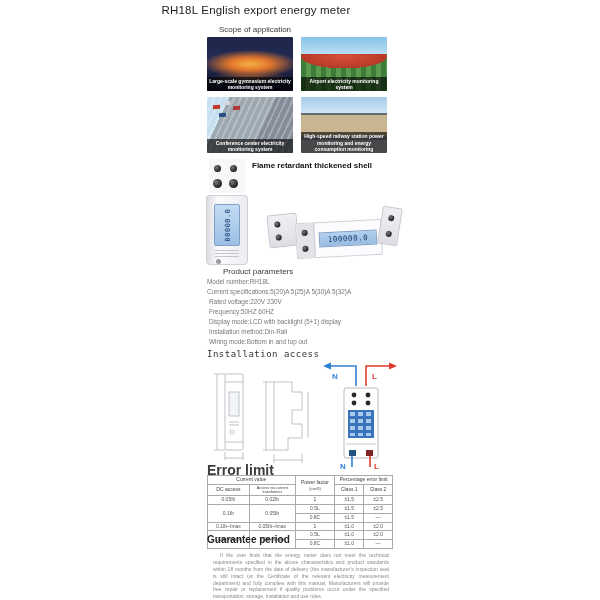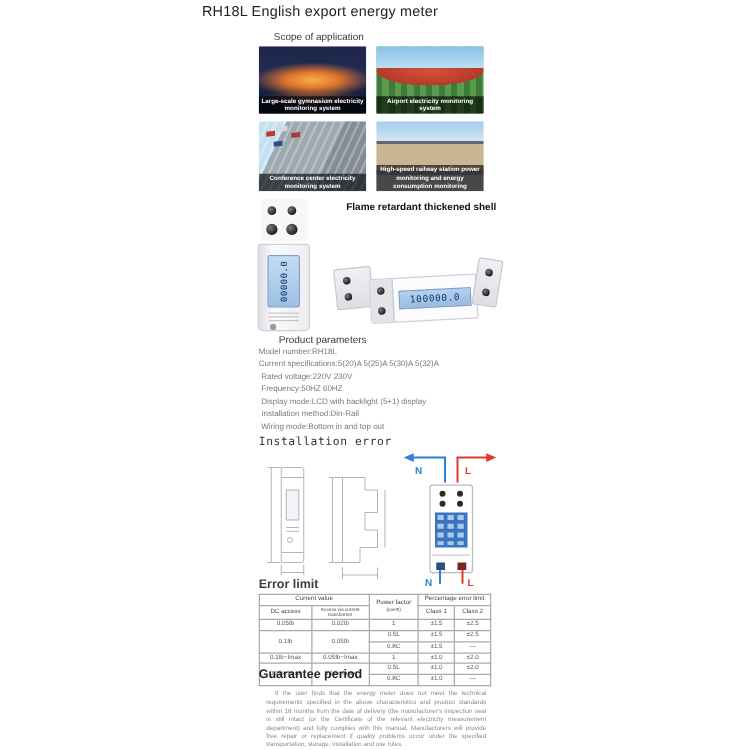--- a/index.html
+++ b/index.html
@@ -25,21 +25,21 @@
       repeating-linear-gradient(90deg,#3e7c39 0 5px,#5a9b4e 5px 10px); }
   .photo-conference { background:
       repeating-linear-gradient(115deg, rgba(255,255,255,.25) 0 2px, rgba(255,255,255,0) 2px 6px),
       linear-gradient(115deg,#c6e0f1 0 20%, #9ea8b1 20% 62%, #848d97 62% 100%); }
   .photo-railway { background:
       linear-gradient(180deg,#a6cce9 0%,#cfe5f4 28%, rgba(0,0,0,0) 28%),
       linear-gradient(180deg, rgba(0,0,0,0) 28%, #63676e 28% 33%, #c8b693 33% 70%, #8e9298 70% 77%, #babec3 77% 100%); }
   .flag { position:absolute; width:7px; height:4px; }
 
   
-  .feat-text { position:absolute; color:#111; font-weight:bold; text-align:right; }
+  .feat-text { position:absolute; color:#111; font-weight:bold; text-align:left; }
   .screws-box { position:absolute; background:#f7f7f9; border-radius:2px; }
   .scr { position:absolute; border-radius:50%; background:radial-gradient(circle at 35% 35%, #7a7a7a, #1b1b1b 72%); }
 
   .v-meter { position:absolute; background:linear-gradient(90deg,#dcdce2 0%,#fbfbfd 28%,#ededf1 100%);
     border:1px solid #cfcfd6; border-radius:3px 3px 4px 4px; }
   .v-lcd { position:absolute; top:8px; left:7px; width:26px; height:42px;
     background:linear-gradient(180deg,#c4dcf4,#9cbfe4); border:1px solid #7e9fc6; border-radius:2px;
     display:flex; align-items:center; justify-content:center; overflow:hidden; }
   .v-lcd span { transform:rotate(-90deg); font-family:"DejaVu Sans Mono", monospace;
     font-size:7px; color:#0f3a6e; letter-spacing:.5px; white-space:nowrap; }
@@ -142,21 +142,21 @@
 
   <div class="sec-heading" style="left:207px; top:267px;padding-left:16px;">Product parameters</div>
   <div class="param-line" style="top:278px;">Model number:RH18L</div>
   <div class="param-line" style="top:288px;">Current specifications:5(20)A 5(25)A 5(30)A 5(32)A</div>
   <div class="param-line" style="top:298px; left:209px;">Rated voltage:220V 230V</div>
   <div class="param-line" style="top:308px; left:209px;">Frequency:50HZ 60HZ</div>
   <div class="param-line" style="top:318px; left:209px;">Display mode:LCD with backlight (5+1) display</div>
   <div class="param-line" style="top:328px; left:209px;">Installation method:Din-Rail</div>
   <div class="param-line" style="top:338px; left:209px;">Wiring mode:Bottom in and top out</div>
 
-  <div class="install-heading" style="left:207px; top:349px;">Installation error</div>
+  <div class="install-heading" style="left:207px; top:349px;">Installation access</div>
 
   <svg style="position:absolute; left:210px; top:366px;" width="46" height="102" viewBox="0 0 46 102">
     <g stroke="#b3b3ba" stroke-width="0.8" fill="none">
       <rect x="15" y="8" width="18" height="76" rx="2"></rect>
       <rect x="19" y="26" width="10" height="24" fill="#f1f4f8"></rect>
       <line x1="19" y1="56" x2="29" y2="56"></line>
       <line x1="19" y1="59" x2="29" y2="59"></line>
       <circle cx="22" cy="66" r="2"></circle>
       <line x1="15" y1="16" x2="33" y2="16"></line>
       <line x1="15" y1="76" x2="33" y2="76"></line>
@@ -215,21 +215,21 @@
     <line x1="30" y1="90" x2="60" y2="90" stroke="#cccccc"></line>
     <rect x="33" y="96" width="7" height="6" fill="#24527f"></rect>
     <rect x="50" y="96" width="7" height="6" fill="#7f2424"></rect>
 
     <path d="M36 102 V113" stroke="#2f7fd6" stroke-width="1.6"></path>
     <path d="M54 102 V113" stroke="#e03a2f" stroke-width="1.6"></path>
     <text x="24" y="115" font-size="8" fill="#2f7fd6" font-weight="bold">N</text>
     <text x="58" y="115" font-size="8" fill="#e03a2f" font-weight="bold">L</text>
   </svg>
 
-  <div class="sec-heading" style="left:207px; top:462px; font-size:10px; font-weight:600; color:#3d3d3d;">Error limit</div>
+  <div class="sec-heading" style="left:207px; top:462px; font-size:14px; font-weight:600; color:#3d3d3d;">Error limit</div>
 
   <table class="err-table" style="left:207px; top:475px; width:186px;">
     <thead>
       <tr>
         <th colspan="2" style="width:88px;">Current value</th>
         <th rowspan="2" style="width:40px;">
           <span>Power factor</span><br>
           <span class="tiny-h">(cosΦ)</span>
         </th>
         <th colspan="2">Percentage error limit</th>

